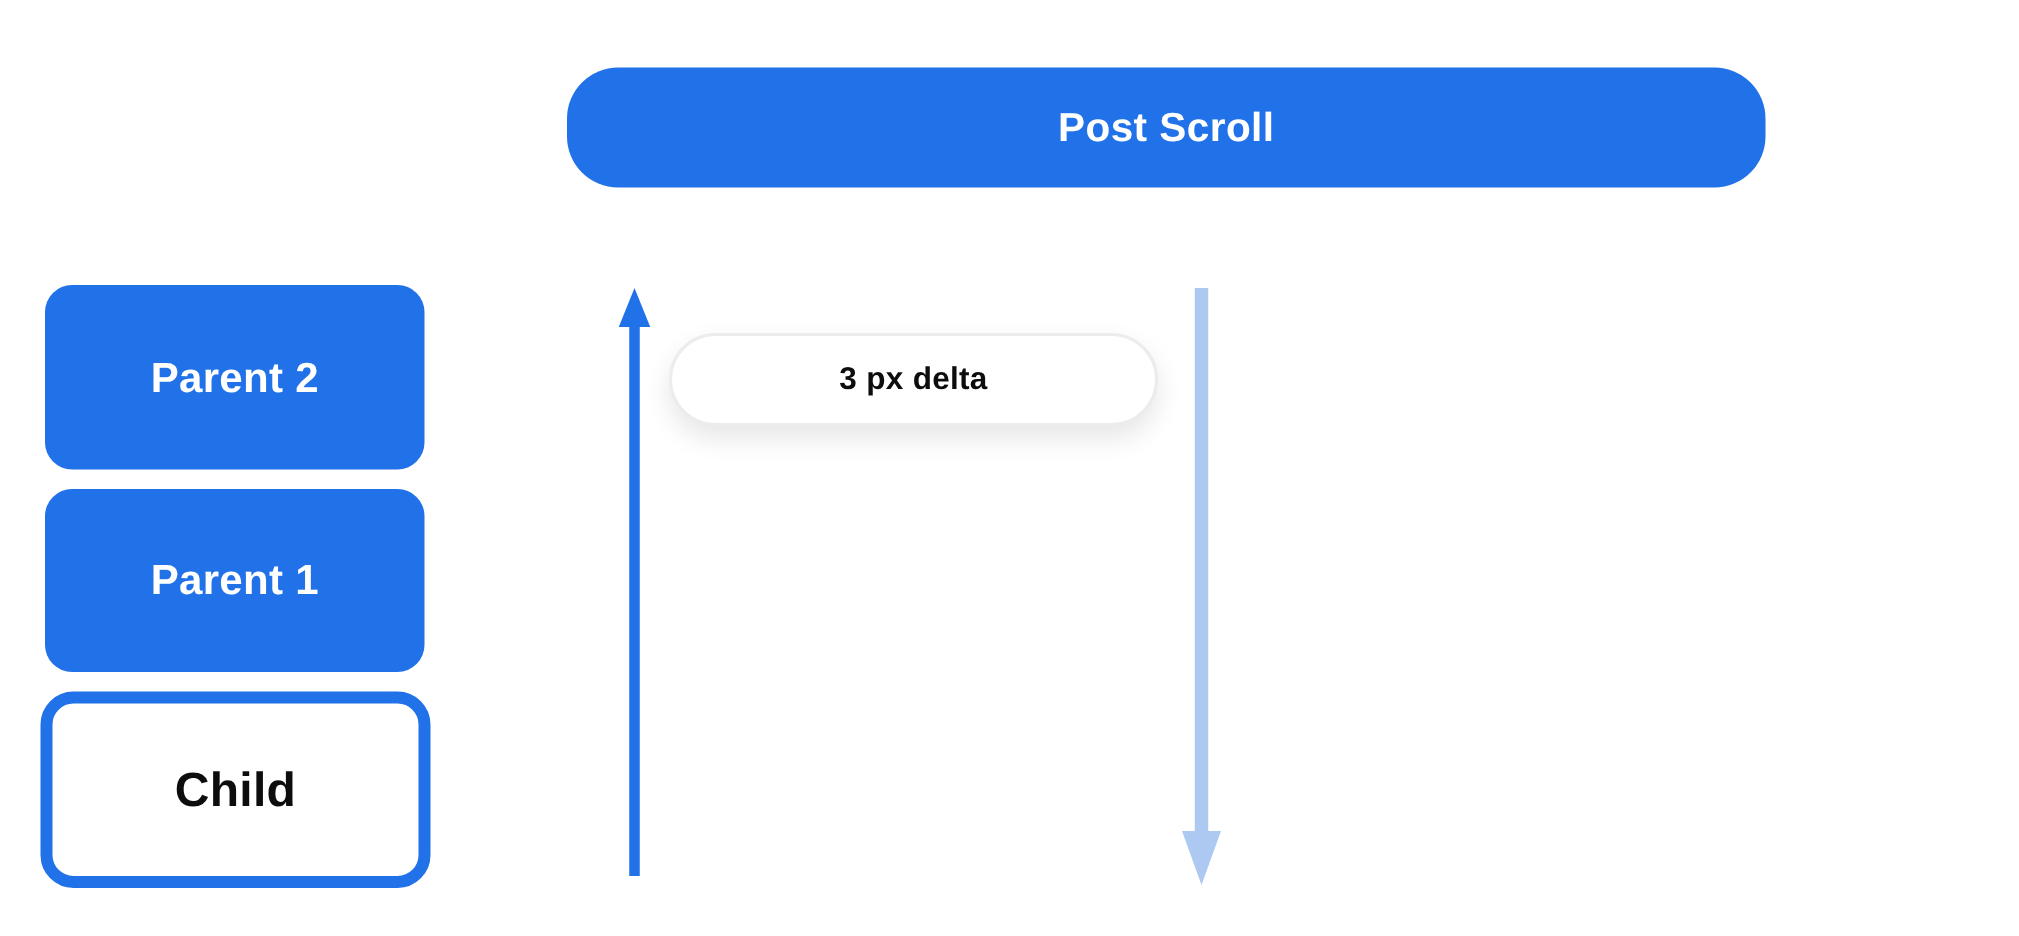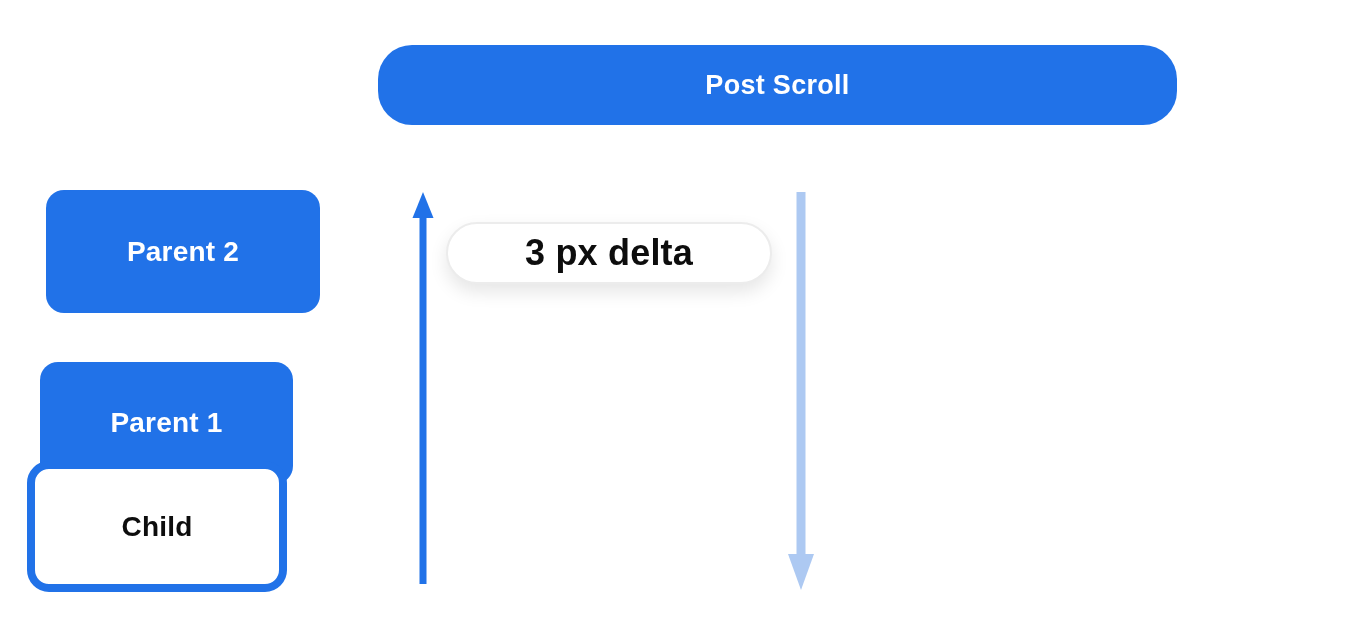--- a/index.html
+++ b/index.html
@@ -26,41 +26,41 @@
   }
 
   .node{
     position:absolute;display:flex;align-items:center;justify-content:center;
     font-weight:700;letter-spacing:.2px;
   }
   .node-blue{
     background:var(--primary-blue);border-radius:18px;
     color:var(--node-text-light);font-size:28px;
   }
-  .node-parent2{left:30px;top:190px;width:274px;height:123px;margin-left:16px;}
-  .node-parent1{left:40px;top:326px;width:253px;height:122px;margin-top:36px;}
+  .node-parent2{left:30px;top:190px;width:253px;height:123px;}
+  .node-parent1{left:30px;top:326px;width:253px;height:122px;}
   .node-child{
     left:27px;top:461px;width:260px;height:131px;
     background:var(--background);border:8px solid var(--primary-blue);
-    border-radius:22px;color:var(--node-text-dark);font-size:28px;font-weight:600;
+    border-radius:22px;color:var(--node-text-dark);font-size:32px;font-weight:600;
   }
 
   .arrow{position:absolute;}
   .arrow-up{left:405px;top:192px;}
   .arrow-down{left:783px;top:192px;}
 
   .pill{
     position:absolute;display:flex;align-items:center;justify-content:center;
     font-weight:700;letter-spacing:.2px;
   }
   .pill-delta{
     left:446px;top:222px;width:326px;height:62px;border-radius:31px;
     background:var(--background);border:2px solid var(--pill-border);
     box-shadow:0 8px 18px rgba(0,0,0,0.10);
-    color:var(--node-text-dark);font-size:36px;
+    color:var(--node-text-dark);font-size:21px;
   }
   .pill-dispatch{
     left:446px;top:497px;width:329px;height:63px;border-radius:32px;
     background:var(--primary-blue);
     color:var(--node-text-light);font-size:29px;
   }
 </style>
 </head>
 <body>
 

